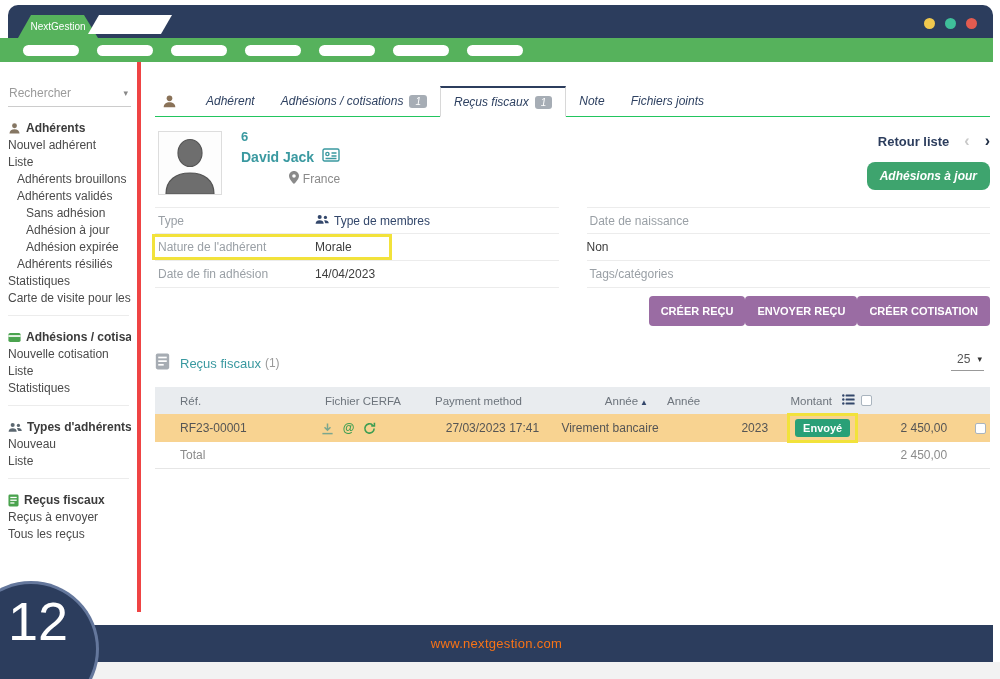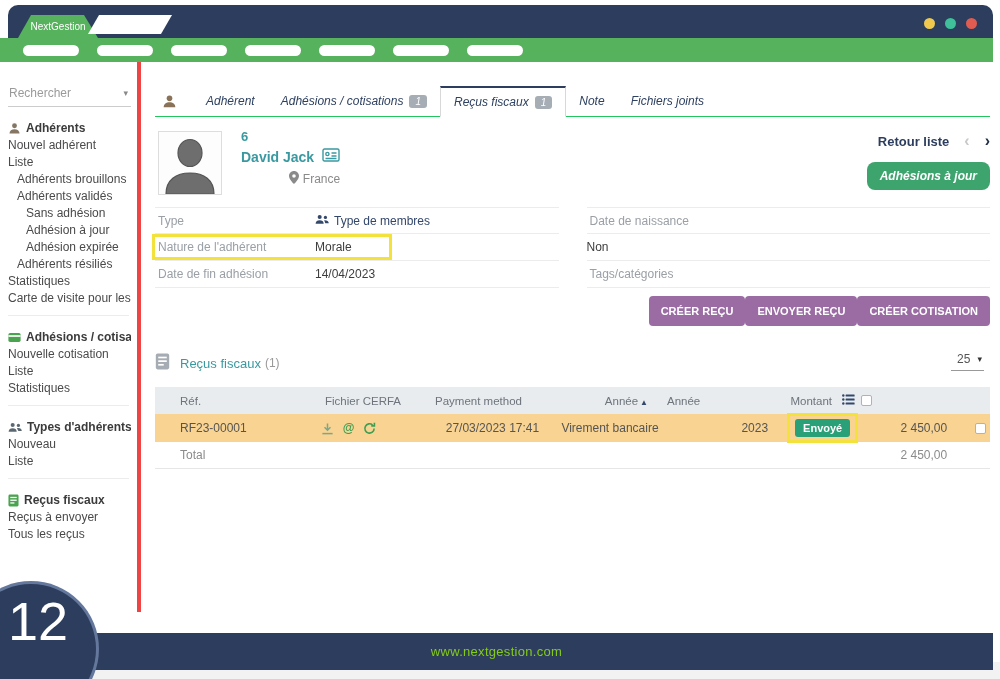--- a/index.html
+++ b/index.html
@@ -101,22 +101,22 @@
   .state-badge { background:#29a077; color:#fff; font-weight:bold; font-size:11px;
                  padding:3px 8px; border-radius:3px; display:inline-block; }
   .badge-hl { border:3px solid #f2e23b; padding:3px 5px; display:inline-flex; }
   .checkbox { width:11px; height:11px; border:1px solid #a9b4be; background:#fff; border-radius:2px;
               display:inline-block; cursor:pointer; }
   .cerfa-btn { display:inline-flex; cursor:pointer; }
   .at-glyph { color:#3e9e52; font-weight:bold; font-size:12px; }
 
   
   .footerbar { position:absolute; left:0; top:625px; width:993px; height:37px; background:#2c3d5d;
-               display:flex; align-items:center; justify-content:center; color:#84cc16; font-size:13px;
-               letter-spacing:.3px; z-index:2;margin-top:8px; }
+               display:flex; align-items:center; justify-content:center; color:#f97316; font-size:13px;
+               letter-spacing:.3px; z-index:2; }
   .bottom-strip { position:absolute; left:0; top:662px; width:1000px; height:17px; background:#f2f2f2; }
   .page-circle { position:absolute; left:-34px; top:584px; width:130px; height:130px; border-radius:50%;
                  background:#2c3d5d; box-shadow:0 0 0 3px #64779c; z-index:5;
                  display:flex; justify-content:center; padding-left:14px; }
   .page-circle span { color:#fff; font-size:54px; line-height:1; margin-top:10px; }
 </style>
 </head>
 <body>
 
 <div class="stage">

